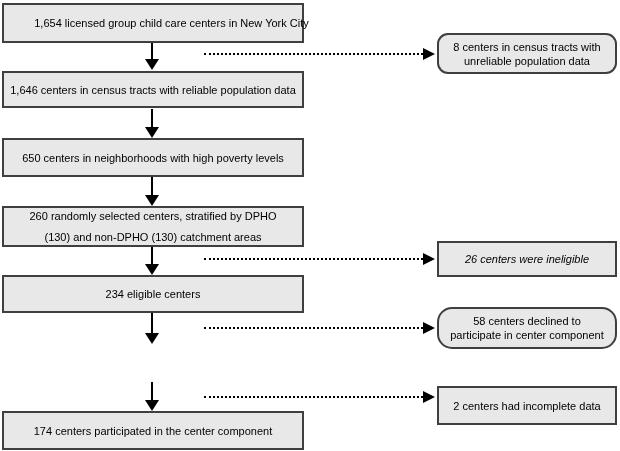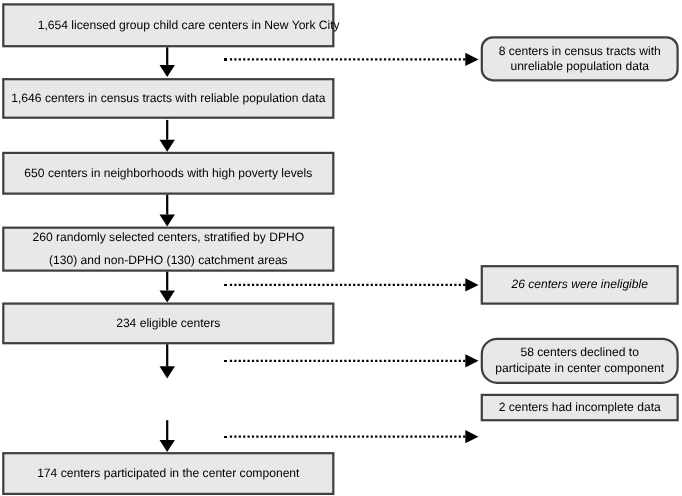--- a/index.html
+++ b/index.html
@@ -100,21 +100,21 @@
 
   <div class="box exbox" style="top:241px;height:36px;font-style:italic;">
     <div class="ln">26 centers were ineligible</div>
   </div>
 
   <div class="box exbox" style="top:307px;height:42px;border-radius:15px;">
     <div class="ln">58 centers declined to</div>
     <div class="ln">participate in center component</div>
   </div>
 
-  <div class="box exbox" style="top:358px;height:25px;">
+  <div class="box exbox" style="top:386px;height:39px;">
     <div class="ln">2 centers had incomplete data</div>
   </div>
 
   <div class="varrow" style="top:43px;height:27px;">
     <div class="vline" style="height:16px;"></div>
     <div class="vhead" style="top:16px;"></div>
   </div>
   <div class="varrow" style="top:109px;height:29px;">
     <div class="vline" style="height:18px;"></div>
     <div class="vhead" style="top:18px;"></div>

